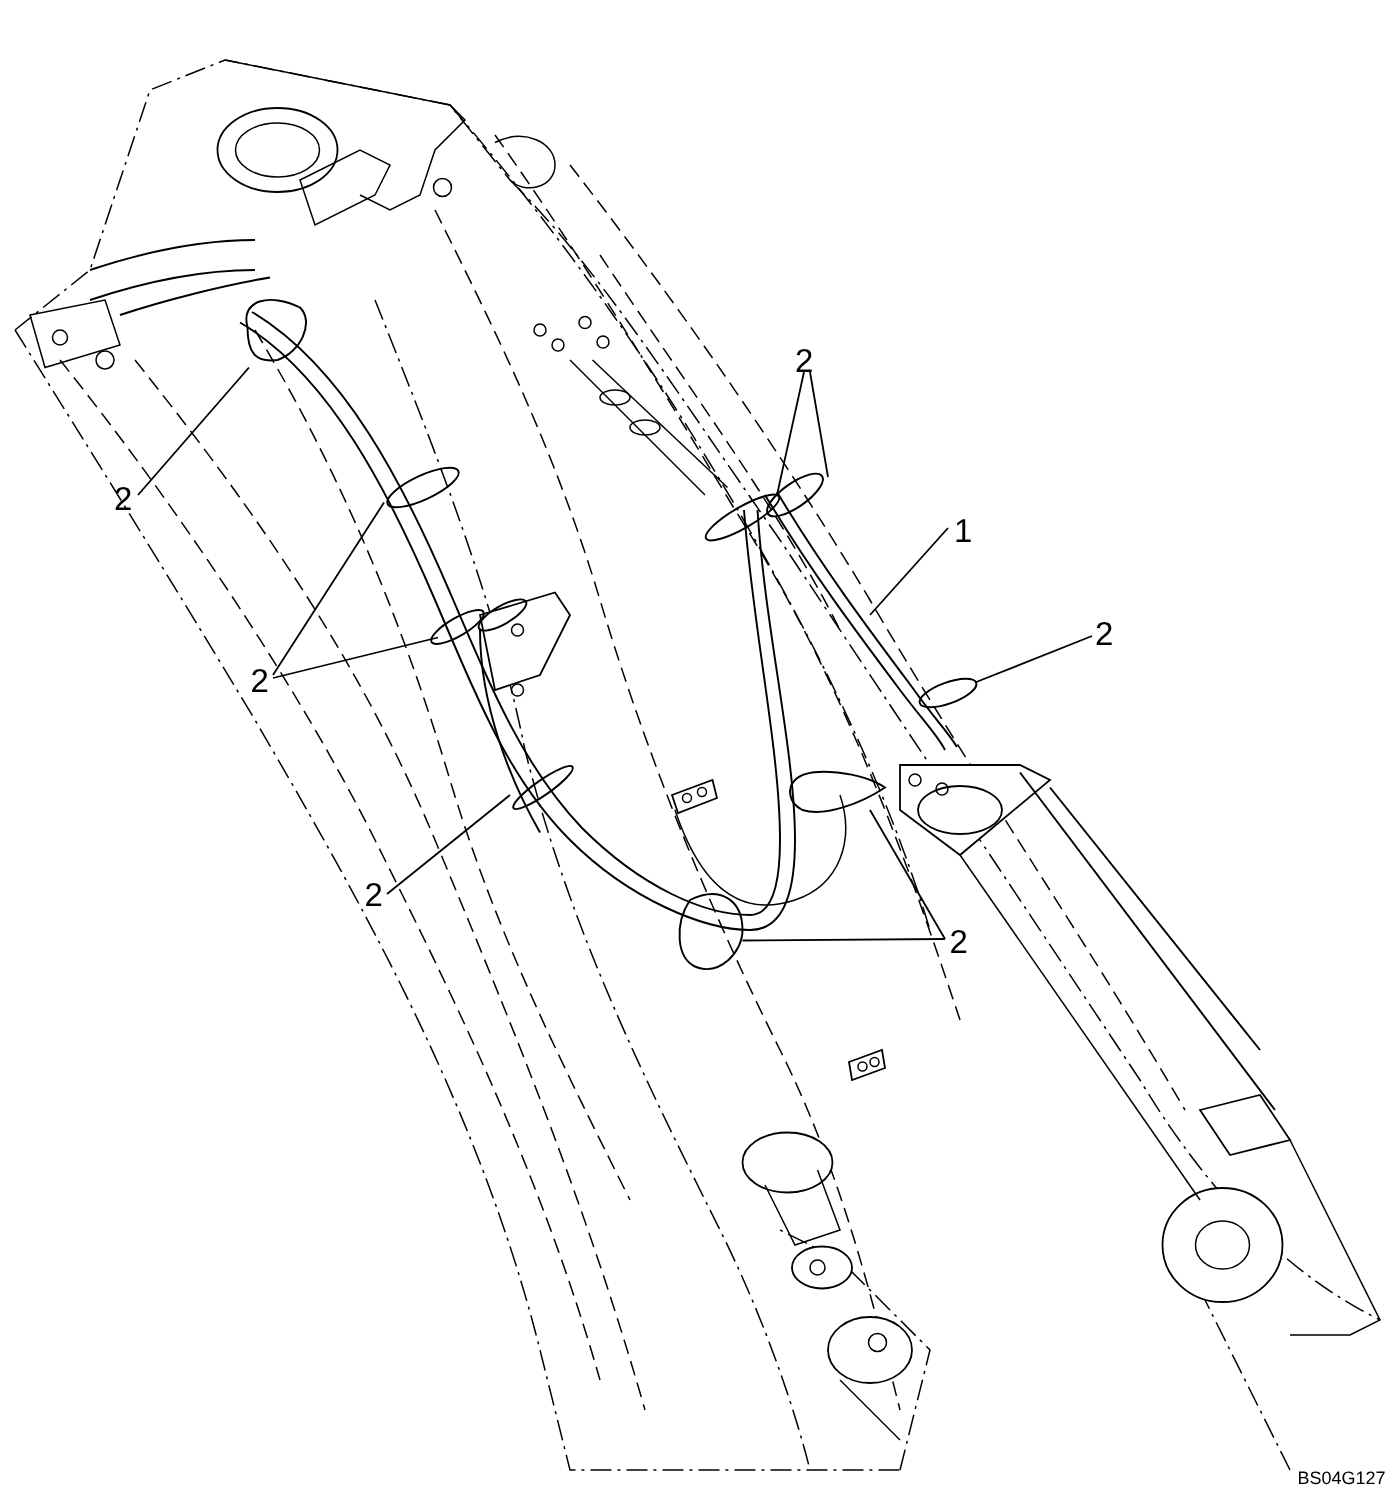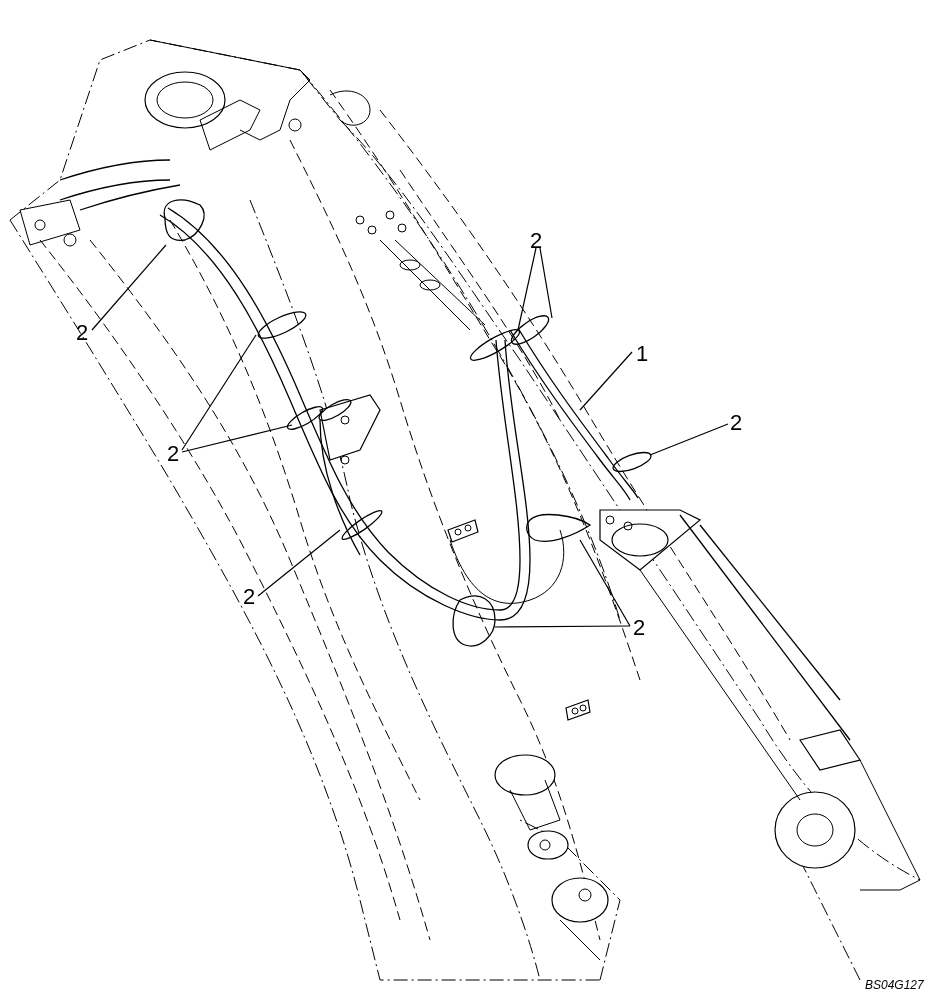--- a/index.html
+++ b/index.html
@@ -139,14 +139,14 @@
   </svg>
 
   <span class="callout" style="left:76px;top:322px;">2</span>
   <span class="callout" style="left:530px;top:230px;">2</span>
   <span class="callout" style="left:636px;top:343px;">1</span>
   <span class="callout" style="left:730px;top:412px;">2</span>
   <span class="callout" style="left:167px;top:443px;">2</span>
   <span class="callout" style="left:243px;top:586px;">2</span>
   <span class="callout" style="left:633px;top:617px;">2</span>
 
-  <span class="ref" style="left:865px;top:978px;font-style:italic;">BS04G127</span>
+  <span class="ref" style="left:865px;top:978px;">BS04G127</span>
 </div>
 
 </body></html>

